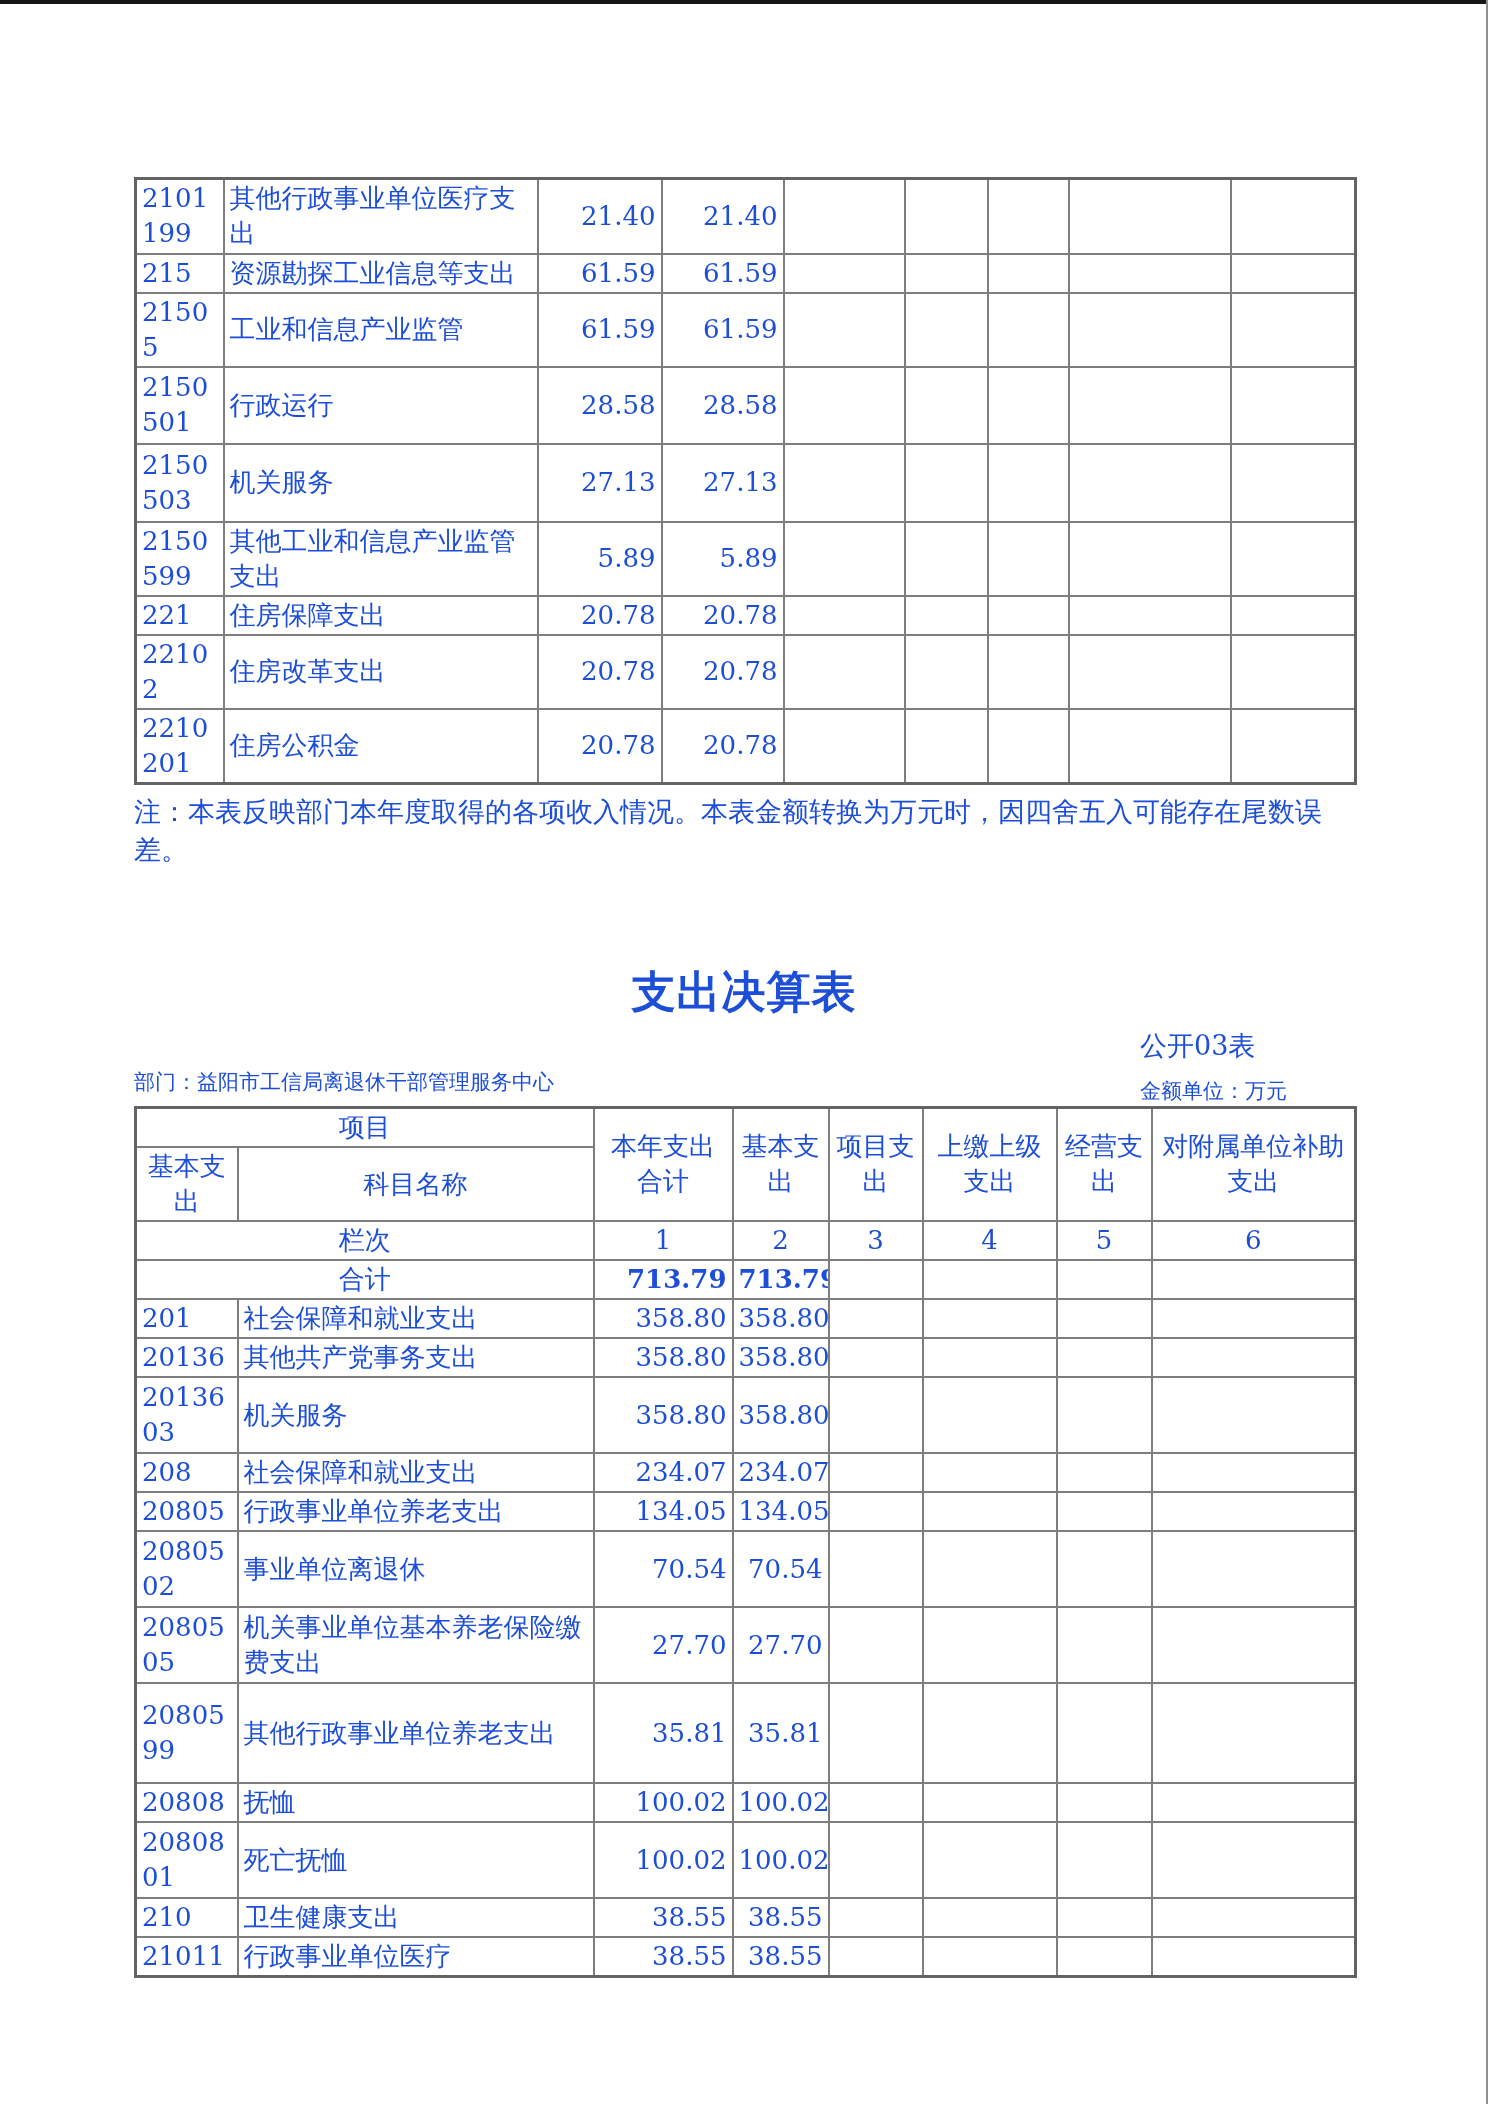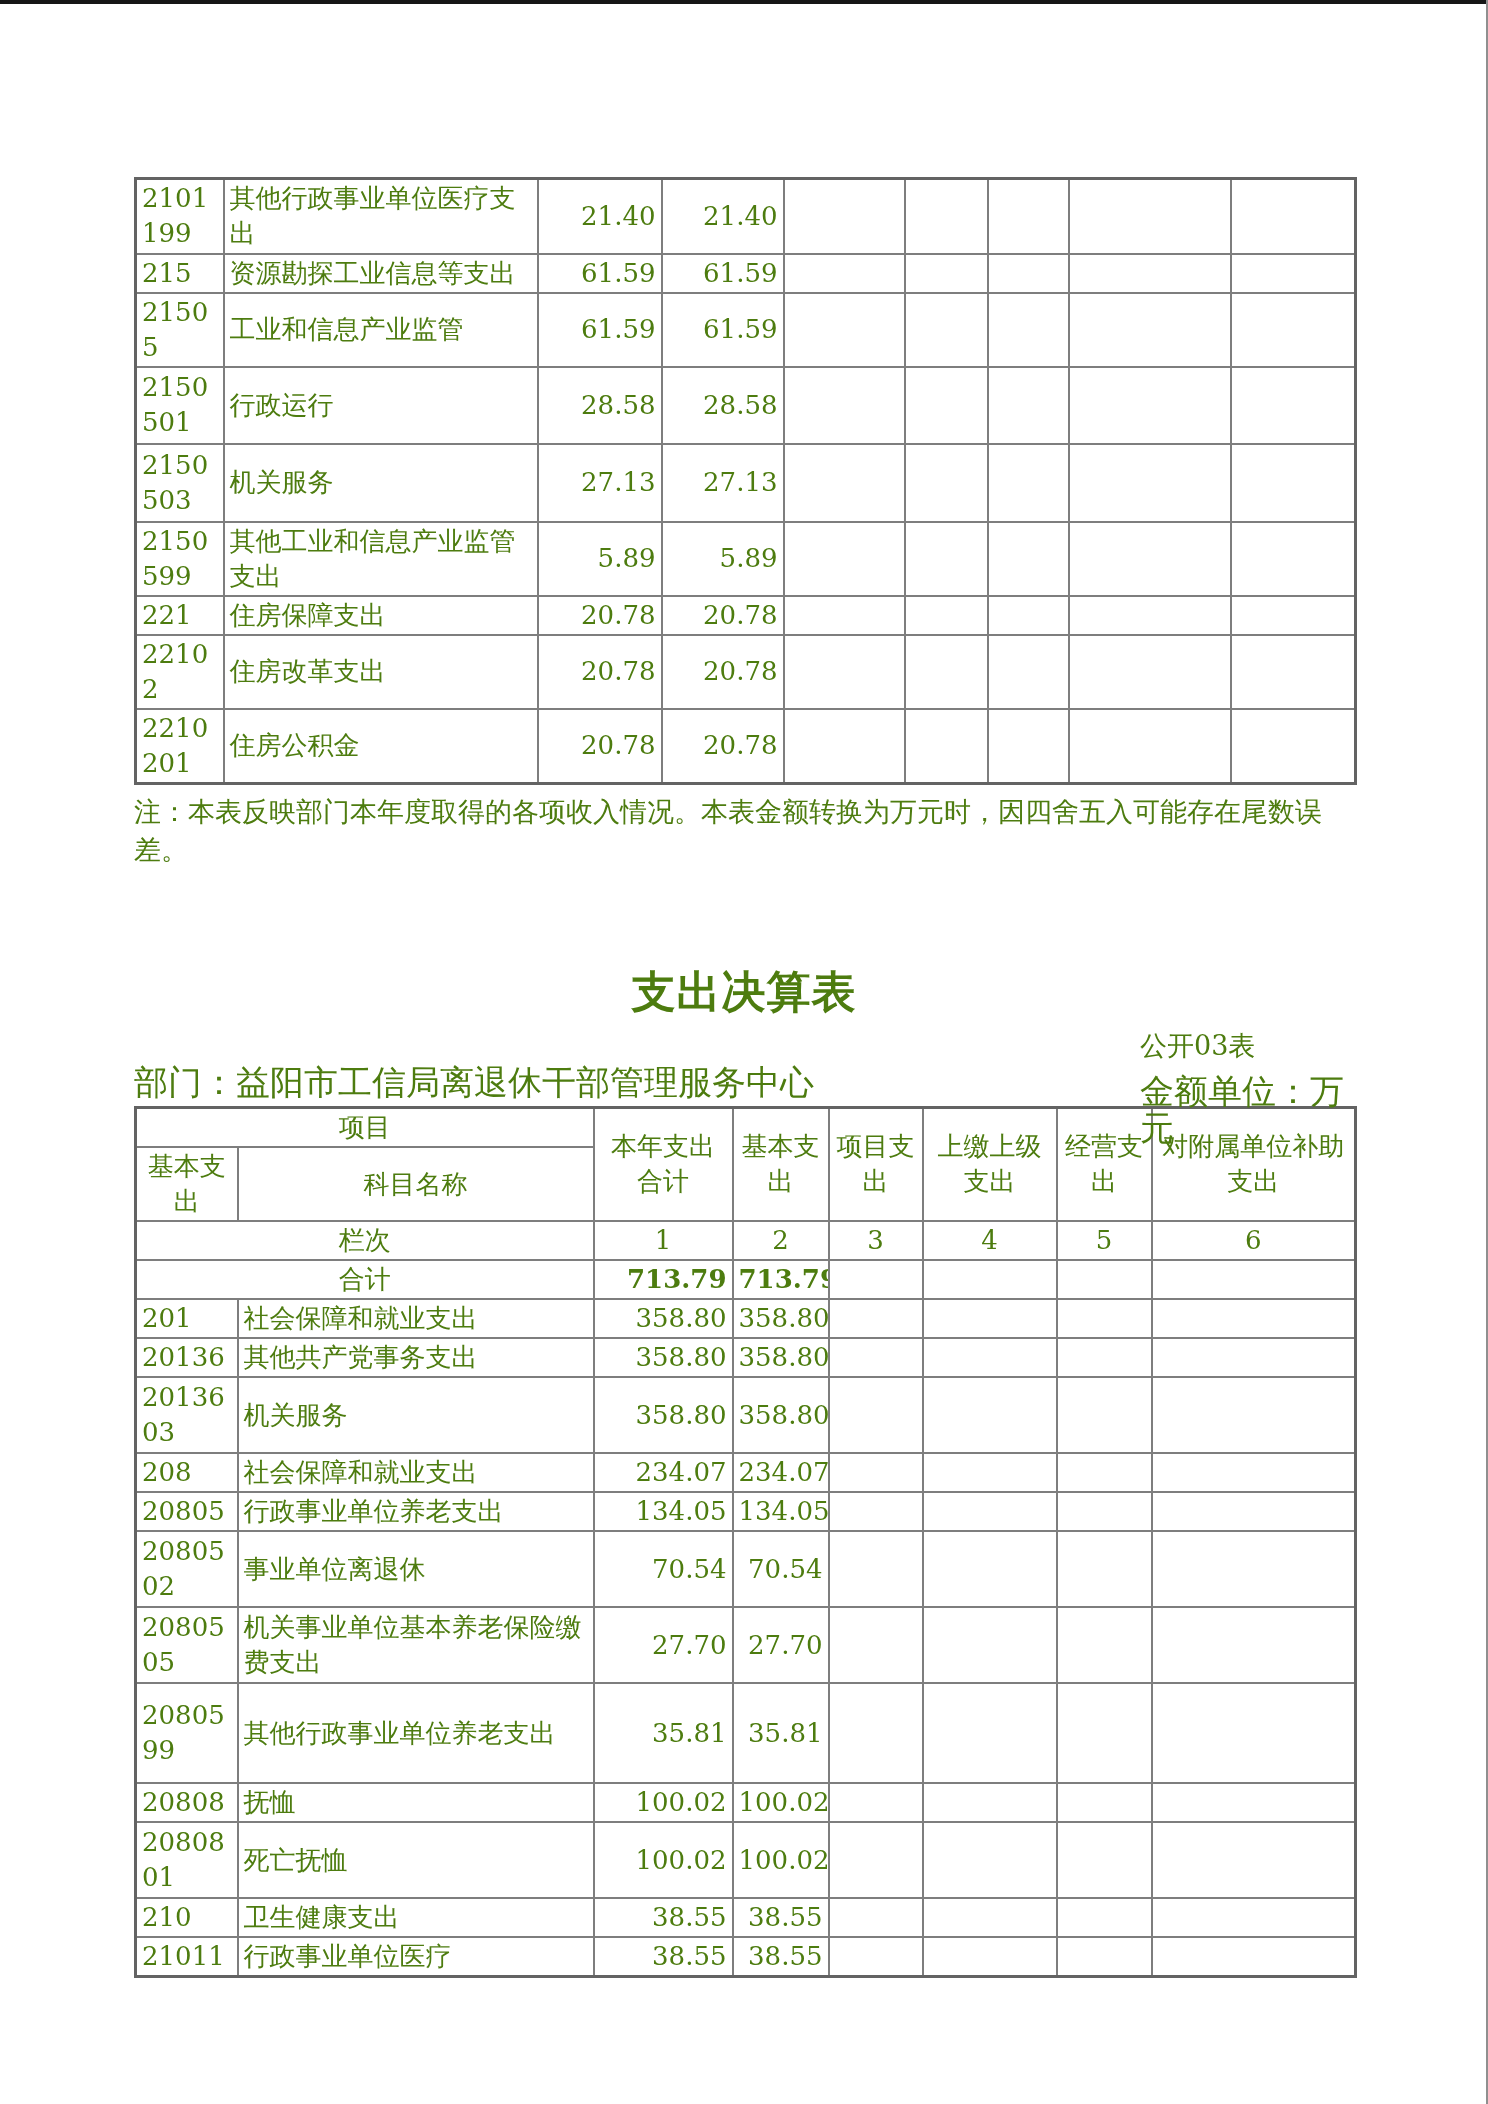--- a/index.html
+++ b/index.html
@@ -1,18 +1,18 @@
 <!DOCTYPE html>
 <html><head>
 <meta charset="utf-8">
 <style>
   html,body { margin:0; padding:0; background:#ffffff; }
   .page {
     position:relative; width:1488px; height:2104px; background:#ffffff;
-    overflow:hidden; color:#4d7c0f;
+    overflow:hidden; color:#1d4ed8;
     font-family:"DejaVu Serif","Liberation Serif",serif;
   }
   .top-edge  { position:absolute; top:0; left:0; width:100%; height:4px; background:#161616; }
   .right-edge{ position:absolute; top:0; right:0; width:2px; height:100%; background:#8f8f8f; }
   .content { position:absolute; left:134px; top:0; width:1220px; }
 
   table.tbl { border-collapse:collapse; table-layout:fixed; width:1220px; border:3px solid #636363; }
   table.tbl td {
     border:2px solid #7e7e7e; font-size:26px; line-height:35px;
     padding:1px 5px; vertical-align:middle; overflow:hidden; background:#fff;
@@ -21,21 +21,21 @@
   td.name { text-align:left; padding-left:6px; }
   td.val  { text-align:right; padding-right:5px; }
   td.center { text-align:center; }
   .bold { font-weight:bold; }
 
   .income { margin-top:177px; }
   .note { font-size:27px; line-height:38px; margin:8px 0 0 0; width:1220px; }
   .doc-title { font-size:44px; line-height:53px; font-weight:bold; text-align:center;
                letter-spacing:1px; margin:96px 0 0 0; }
   .meta-line1 { margin-top:10px; font-size:27px; line-height:36px; padding-left:1006px; }
-  .meta-line2 { position:relative; font-size:34px; line-height:37px; }
+  .meta-line2 { position:relative; font-size:21px; line-height:37px; }
   .meta-line2 .unit { position:absolute; left:1006px; top:9px; }
   .expend { margin-top:5px; }
 </style>
 </head>
 <body>
 
 <div class="page">
   <div class="top-edge"></div>
   <div class="right-edge"></div>
 

